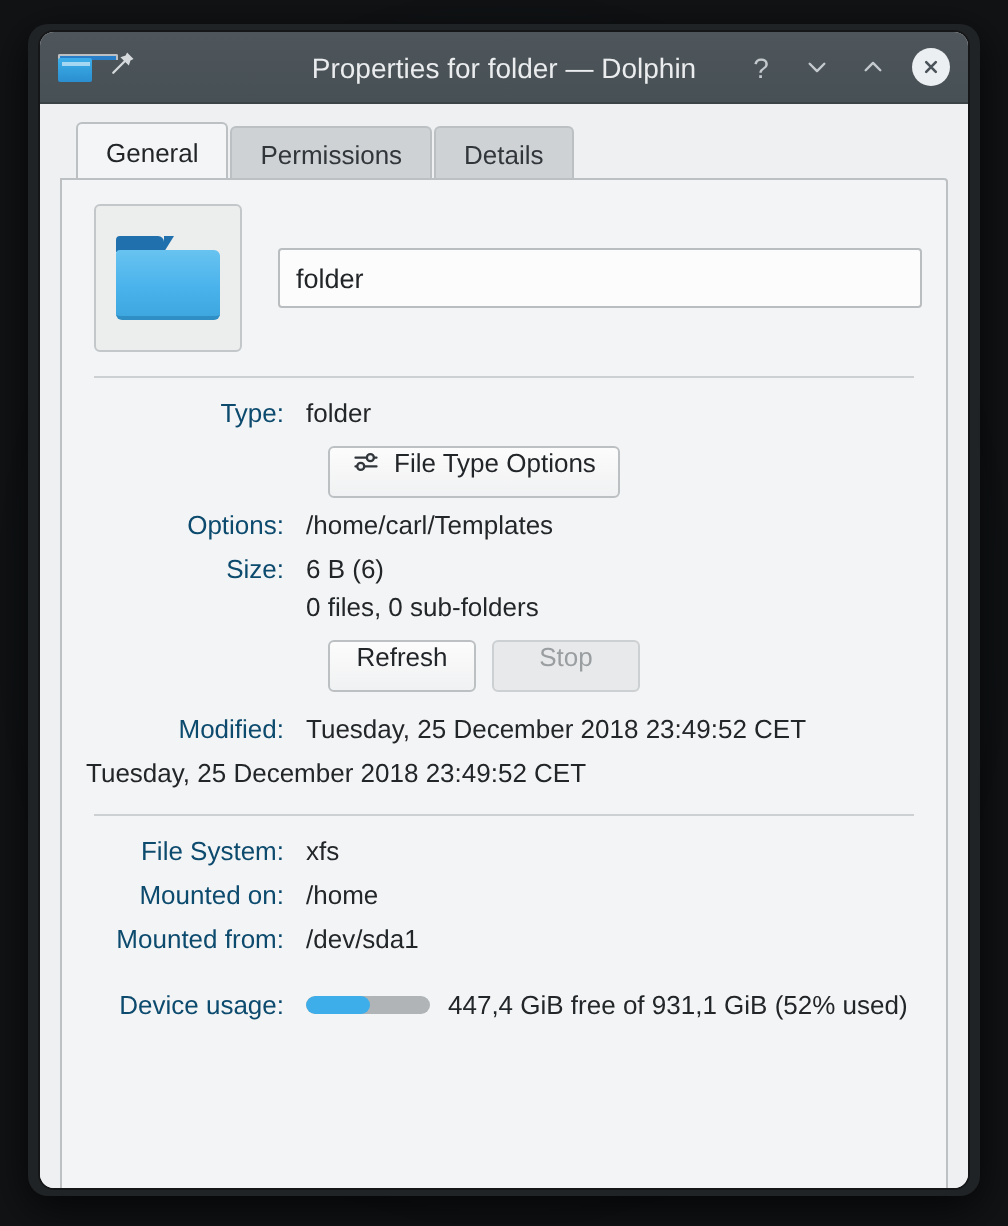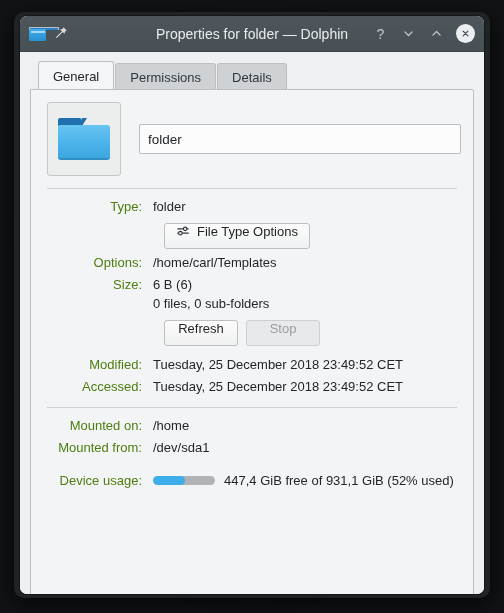--- a/index.html
+++ b/index.html
@@ -205,21 +205,21 @@
   .prow {
     display: flex;
     align-items: flex-start;
     margin-bottom: 3px;
   }
   .plabel {
     width: 110px;
     text-align: right;
     padding-right: 11px;
     font-size: 13px;
-    color: #4d7c0f;
+    color: #0c4a6e;
     line-height: 19px;
     flex-shrink: 0;
   }
   .pvalue {
     font-size: 13px;
     color: #232629;
     line-height: 19px;
   }
   .pvalue .subline { display: block; }
 
@@ -388,26 +388,29 @@
           <button class="btn disabled">Stop</button>
         </div>
 
         <div class="gap-s"></div>
 
         <div class="prow">
           <div class="plabel">Modified:</div>
           <div class="pvalue">Tuesday, 25 December 2018 23:49:52 CET</div>
         </div>
         <div class="prow">
-          <div class="plabel">Accessed:</div>
           <div class="pvalue">Tuesday, 25 December 2018 23:49:52 CET</div>
         </div>
 
         <hr class="sep">
 
+        <div class="prow">
+          <div class="plabel">File System:</div>
+          <div class="pvalue">xfs</div>
+        </div>
         <div class="prow">
           <div class="plabel">Mounted on:</div>
           <div class="pvalue">/home</div>
         </div>
         <div class="prow">
           <div class="plabel">Mounted from:</div>
           <div class="pvalue">/dev/sda1</div>
         </div>
 
         <div class="gap-m"></div>

